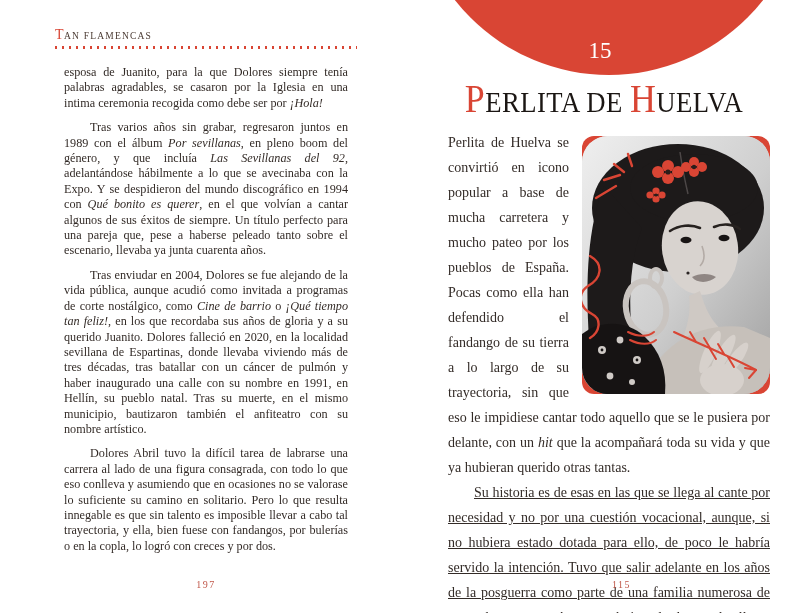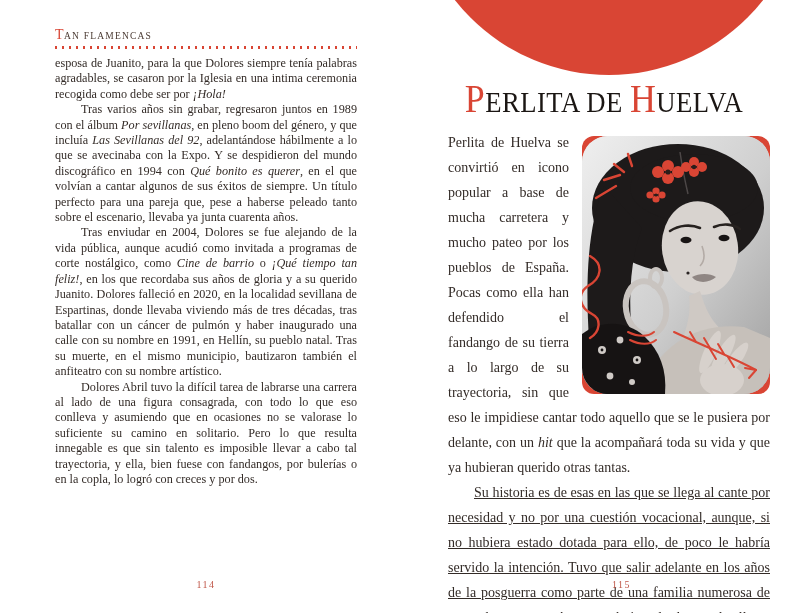--- a/index.html
+++ b/index.html
@@ -17,21 +17,21 @@
   .page-right{left:408px;width:392px;}
 
   
   .running-header{position:absolute;left:55px;top:28px;width:302px;
                   font-size:9.5px;letter-spacing:1.2px;color:#4a3a32;line-height:14px;}
   .running-header .accent{font-size:14px;letter-spacing:.5px;}
   .dotted-rule{position:absolute;left:55px;top:46px;width:302px;height:3px;
                background:repeating-linear-gradient(to right,var(--red) 0 2.2px,transparent 2.2px 7px);}
   .body-text{position:absolute;left:55px;top:56px;width:302px;
              font-size:12.2px;line-height:15.4px;text-align:justify;hyphens:auto;}
-  .body-text p{margin:0;}
+  .body-text p{margin:9px;}
   .body-text p.indent{text-indent:26px;}
 
   .pagenum{position:absolute;top:579px;font-size:10px;letter-spacing:1.5px;
            color:#c0584a;text-align:center;}
   .pagenum.pn-left{left:55px;width:302px;}
   .pagenum.pn-right{left:32px;width:322px;padding-left:41px;}
 
   
   .chapter-circle{position:absolute;left:5px;top:-317px;width:392px;height:392px;
                   border-radius:50%;background:var(--red);}
@@ -66,25 +66,26 @@
     <div class="running-header"><span class="accent">T</span><span>AN FLAMENCAS</span></div>
     <div class="dotted-rule"></div>
 
     <div class="body-text">
       <p><span>esposa de Juanito, para la que Dolores siempre tenía palabras agradables, se casaron por la Iglesia en una intima ceremonia recogida como debe ser por </span><span class="it">¡Hola!</span></p>
       <p class="indent"><span>Tras varios años sin grabar, regresaron juntos en 1989 con el álbum </span><span class="it">Por sevillanas</span><span>, en pleno boom del género, y que incluía </span><span class="it">Las Sevillanas del 92</span><span>, adelantándose hábilmente a lo que se avecinaba con la Expo. Y se despidieron del mundo discográfico en 1994 con </span><span class="it">Qué bonito es querer</span><span>, en el que volvían a cantar algunos de sus éxitos de siempre. Un título perfecto para una pareja que, pese a haberse peleado tanto sobre el escenario, llevaba ya junta cuarenta años.</span></p>
       <p class="indent"><span>Tras enviudar en 2004, Dolores se fue alejando de la vida pública, aunque acudió como invitada a programas de corte nostálgico, como </span><span class="it">Cine de barrio</span><span> o </span><span class="it">¡Qué tiempo tan feliz!</span><span>, en los que recordaba sus años de gloria y a su querido Juanito. Dolores falleció en 2020, en la localidad sevillana de Espartinas, donde llevaba viviendo más de tres décadas, tras batallar con un cáncer de pulmón y haber inaugurado una calle con su nombre en 1991, en Hellín, su pueblo natal. Tras su muerte, en el mismo municipio, bautizaron también el anfiteatro con su nombre artístico.</span></p>
       <p class="indent"><span>Dolores Abril tuvo la difícil tarea de labrarse una carrera al lado de una figura consagrada, con todo lo que eso conlleva y asumiendo que en ocasiones no se valorase lo suficiente su camino en solitario. Pero lo que resulta innegable es que sin talento es imposible llevar a cabo tal trayectoria, y ella, bien fuese con fandangos, por bulerías o en la copla, lo logró con creces y por dos.</span></p>
     </div>
 
-    <div class="pagenum pn-left">114</div>
+    <div class="pagenum pn-left">197</div>
   </section>
 
   <section class="page page-right">
     <div class="chapter-circle"></div>
+    <div class="chapter-number">15</div>
 
     <h1 class="chapter-title"><span class="accent">P</span><span>ERLITA DE </span><span class="accent">H</span><span>UELVA</span></h1>
 
     <div class="rp-content">
 
       <div class="photo-frame">
         <div class="photo-clip">
           <svg viewBox="0 0 188 258" xmlns="http://www.w3.org/2000/svg">
             <defs>
               <linearGradient id="bg" x1="0" y1="0" x2="1" y2="1">

